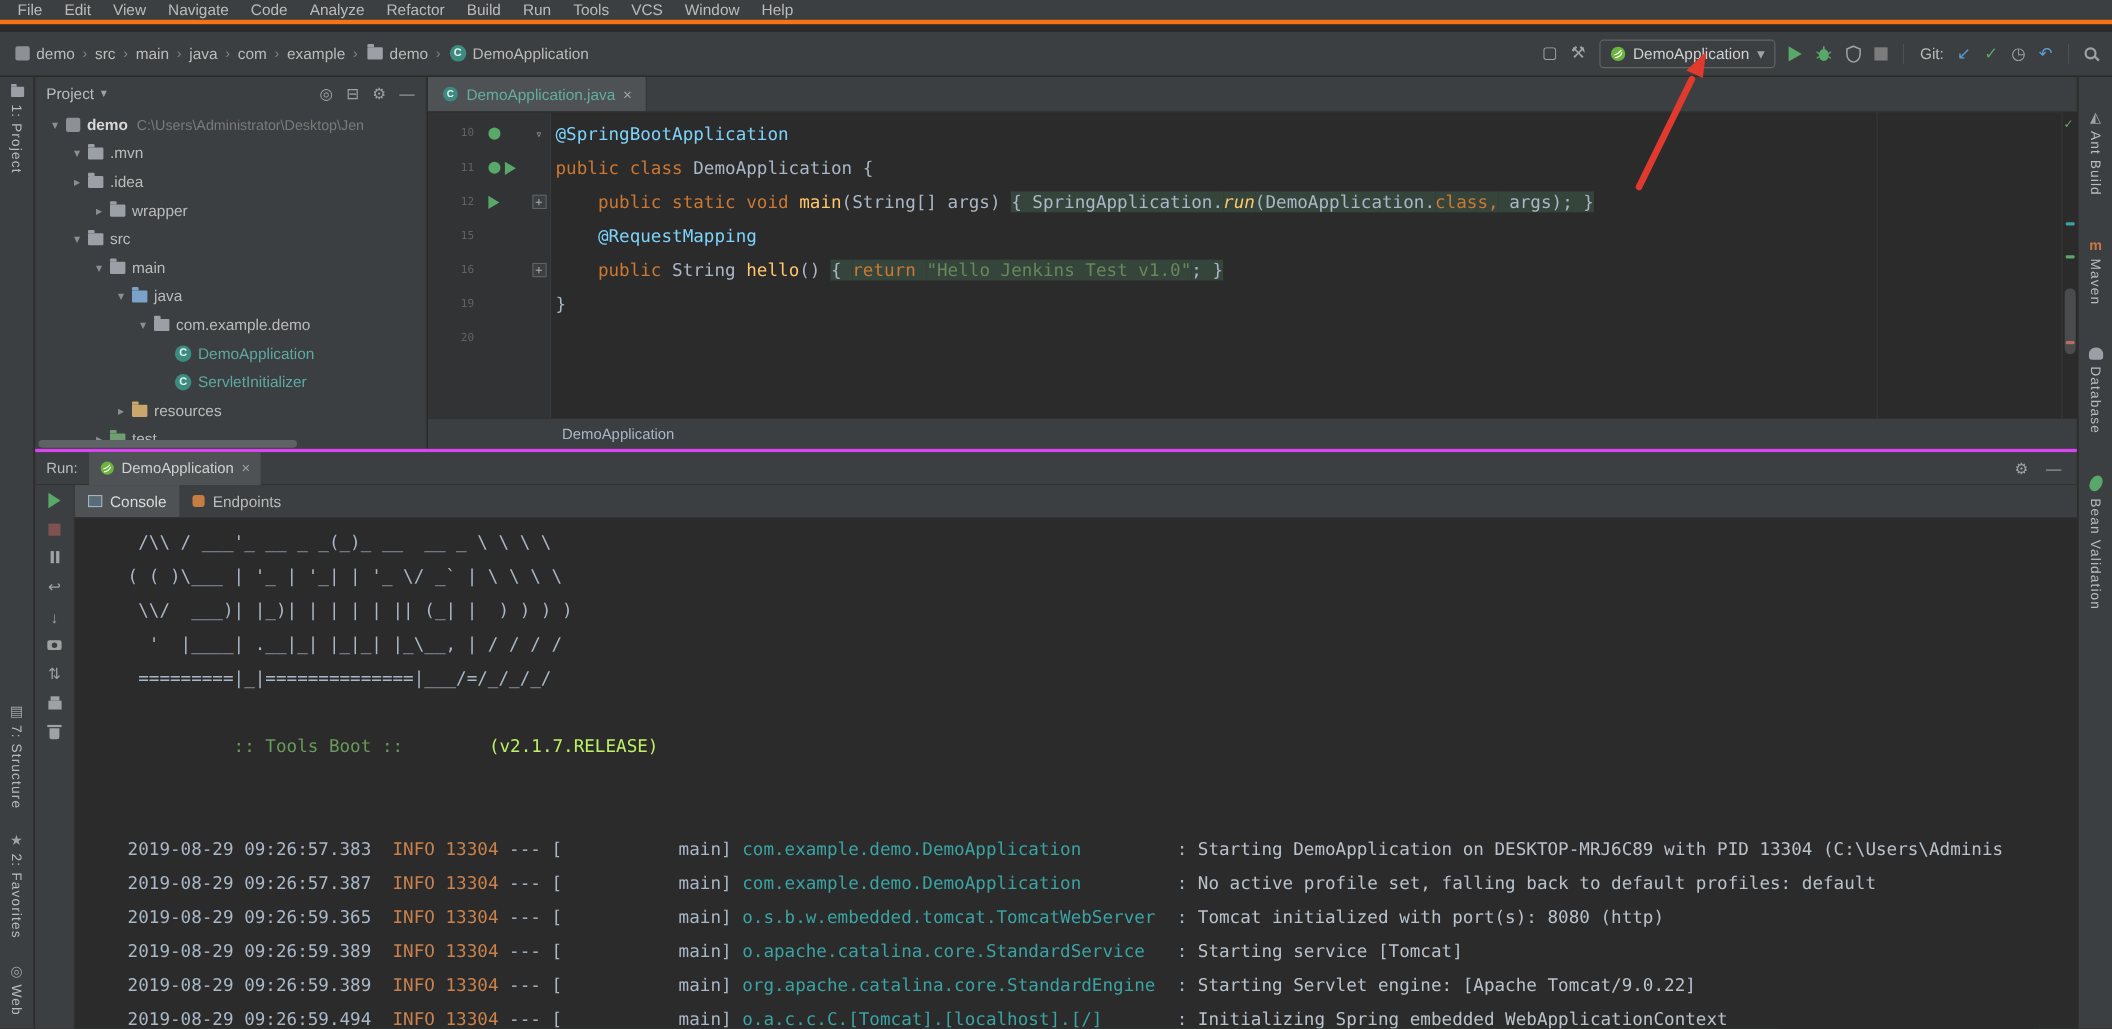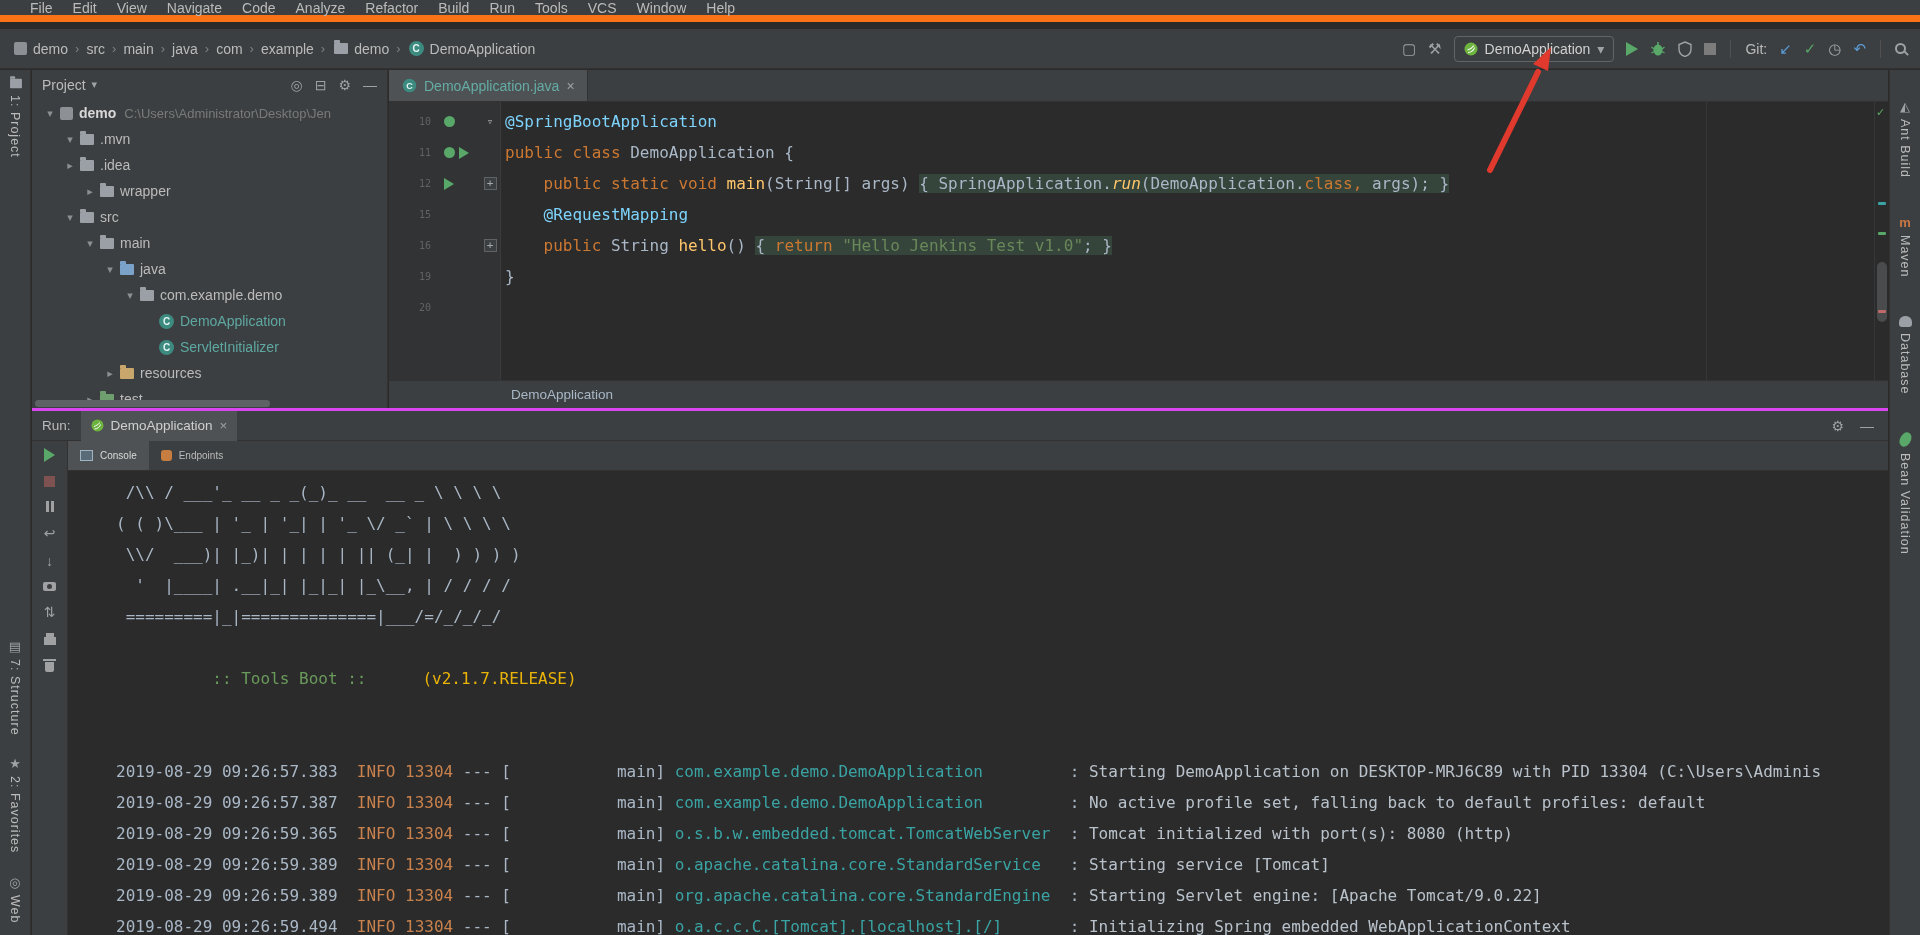--- a/index.html
+++ b/index.html
@@ -13,21 +13,21 @@
   .g-target::before{content:"◎"} .g-collapse::before{content:"⊟"}
   .g-down::before{content:"↓"} .g-wrap::before{content:"↩"} .g-swap::before{content:"⇅"}
   .g-star::before{content:"★"} .g-struct::before{content:"▤"} .g-web::before{content:"◎"}
   .g-update::before{content:"↙"} .g-check::before{content:"✓"} .g-clock::before{content:"◷"}
   .g-undo::before{content:"↶"} .g-hammer::before{content:"⚒"} .g-layout::before{content:"▢"}
   .g-ant::before{content:"◭"} .g-maven::before{content:"m";font-weight:bold;color:#c97745}
   .g-fold-open::before{content:"▿"}
 
   
   #menubar{position:absolute;top:0;left:0;right:0;height:22px;background:#3c3f41;
-    border-bottom:7px solid #f97316;display:flex;align-items:center;padding-left:20px;font-size:14px}
+    border-bottom:4px solid #f97316;display:flex;align-items:center;padding-left:6px;font-size:14px}
   .menu-item{padding:0 10px;color:#bbbbbb}
 
   
   #toolbar{position:absolute;top:29px;left:0;right:0;height:40px;background:#3c3f41;
     border-bottom:1px solid #323232;display:flex;align-items:center;font-size:14px}
   .crumbs{display:flex;align-items:center;gap:6px;padding-left:12px}
   .crumb{color:#bbbbbb}
   .csep{color:#7e8183;font-size:13px;padding:0 1px}
   .tb-right{margin-left:auto;display:flex;align-items:center;gap:12px;padding-right:14px}
   .tb-ic{color:#9fa1a3;font-size:15px;line-height:1}
@@ -129,30 +129,30 @@
   .rt-stop{width:11px;height:11px;background:#7f5252}
   .rt-pause{width:8px;height:11px;border-left:3px solid #9fa1a3;border-right:3px solid #9fa1a3}
   .rt-camera{width:13px;height:9px;background:#9fa1a3;border-radius:2px;position:relative}
   .rt-camera::after{content:"";position:absolute;left:4px;top:2px;width:5px;height:5px;border-radius:50%;background:#3c3f41}
   .rt-print{width:12px;height:8px;background:#9fa1a3;position:relative;margin-top:4px}
   .rt-print::before{content:"";position:absolute;top:-4px;left:2px;width:8px;height:4px;background:#9fa1a3}
   .rt-trash{width:9px;height:10px;background:#9fa1a3;border-radius:0 0 2px 2px;position:relative;margin-top:3px}
   .rt-trash::before{content:"";position:absolute;top:-3px;left:-2px;width:13px;height:2px;background:#9fa1a3}
   .run-right{flex:1;display:flex;flex-direction:column;min-width:0}
   .run-tabs{height:30px;background:#3c3f41;border-bottom:1px solid #323232;display:flex;align-items:stretch;flex:none}
-  .rtab{display:flex;align-items:center;gap:7px;padding:0 12px;font-size:10px;color:#bbbbbb}
+  .rtab{display:flex;align-items:center;gap:7px;padding:0 12px;font-size:14px;color:#bbbbbb}
   .rtab.active{background:#4e5254;color:#dadada}
   .ic-console{width:13px;height:11px;border:1px solid #9fb3c0;background:#5a6b78}
   .ic-endpoints{width:11px;height:11px;border-radius:3px;background:#c77d3f}
   .console{flex:1;background:#2b2b2b;overflow:hidden;padding:6px 0 0 48px;
     font-family:"DejaVu Sans Mono",monospace;font-size:16px;line-height:31px}
   .banner-line{display:block;white-space:pre;color:#a9b7c6}
   .sb-line{white-space:pre}
   .sb-label{color:#6a9a5b}
-  .sb-ver{color:#eab308;margin-left:56px}
+  .sb-ver{color:#bef264;margin-left:78px}
   .blank-line{height:31px}
   .log-line{white-space:pre}
   .lg-time{color:#a9b7c6}.lg-lvl{color:#c9824d}.lg-plain{color:#a9b7c6}
   .lg-logger{color:#3aa3a3}.lg-msg{color:#b9c2cb}
 
   
   #annotation{position:absolute;left:1430px;top:28px;width:200px;height:160px;z-index:50;pointer-events:none}
 </style>
 </head>
 <body>

